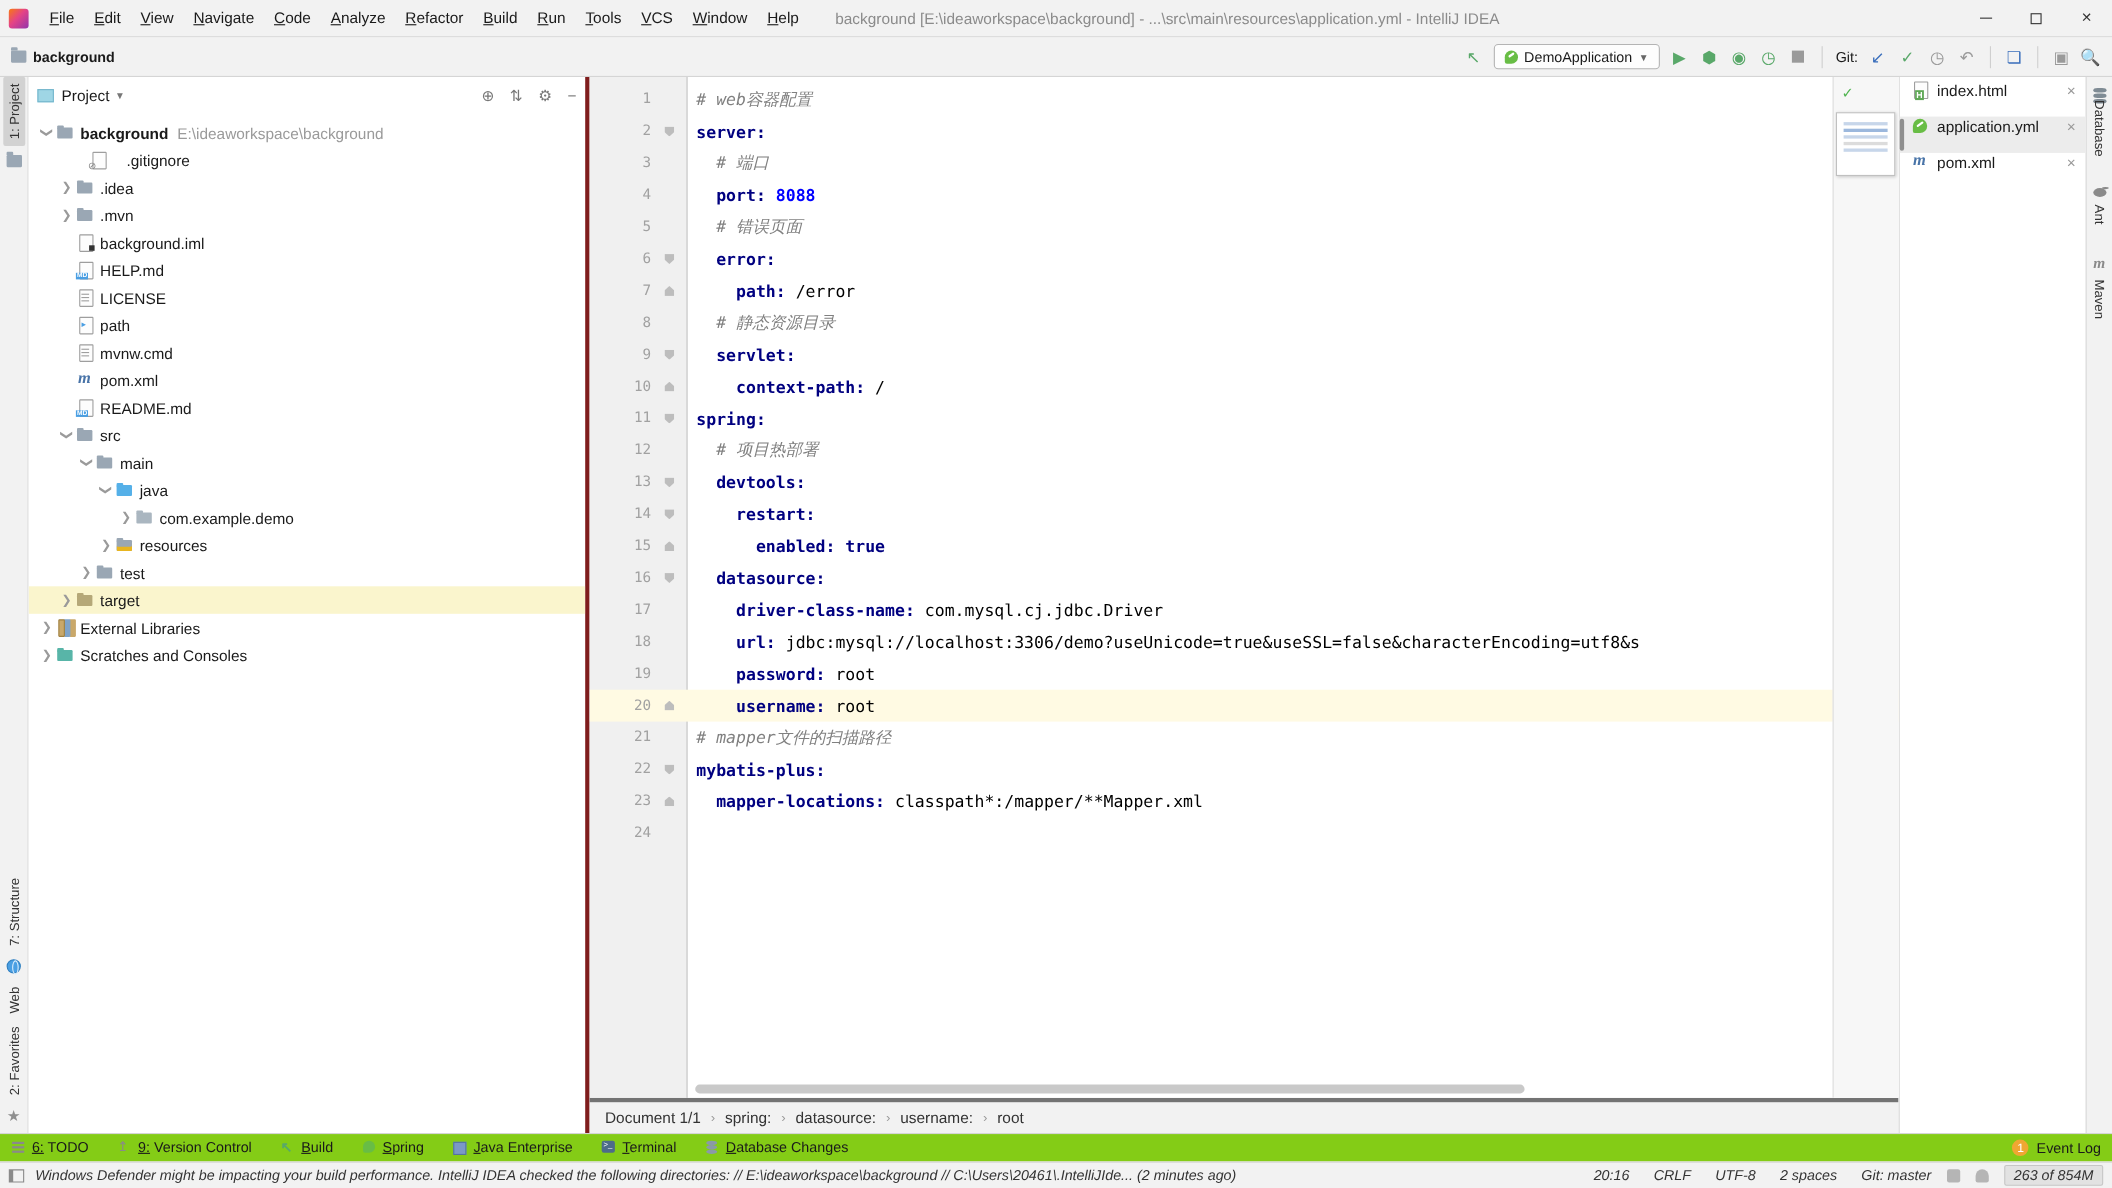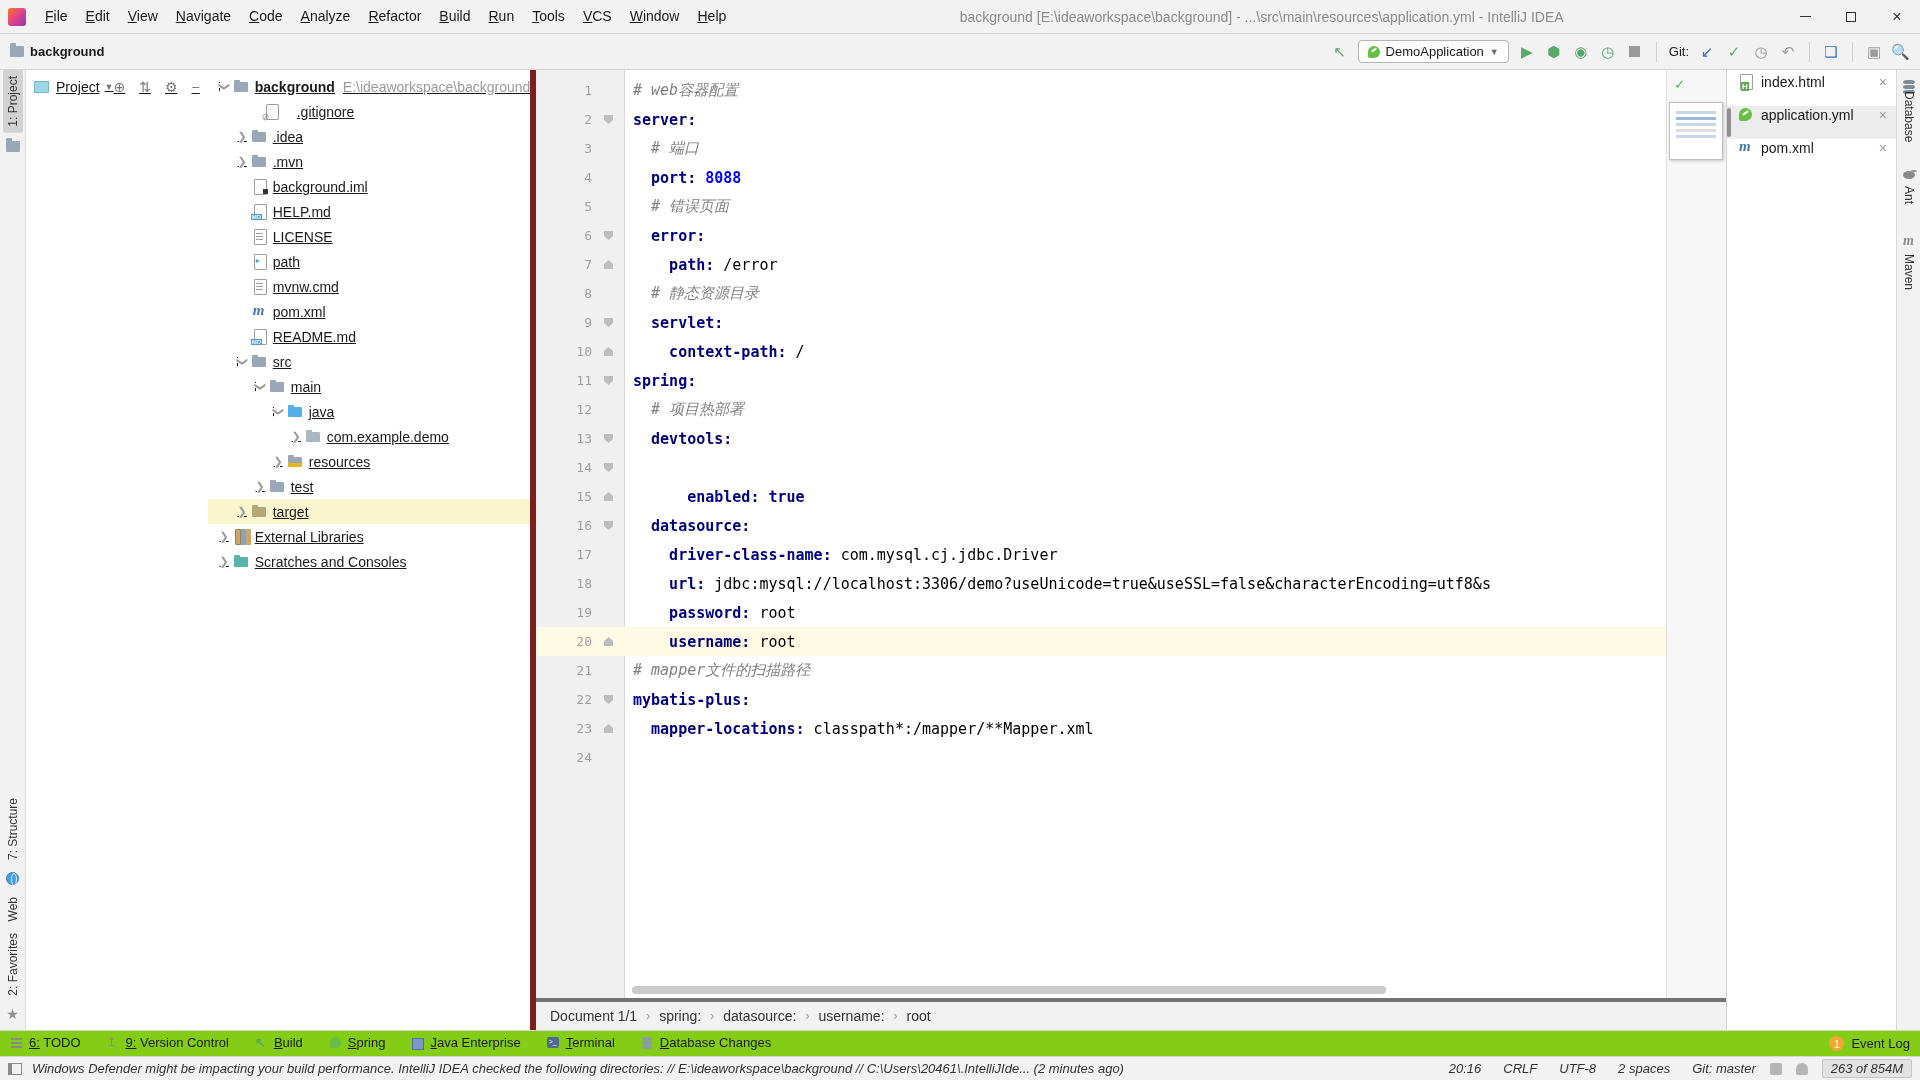--- a/index.html
+++ b/index.html
@@ -6,22 +6,22 @@
   html,body { width:1920px; height:1080px; overflow:hidden; background:#fff;
               font-family:"Liberation Sans", sans-serif; color:#1a1a1a; }
 
   
   #titlebar { height:34px; background:#f2f2f2; border-bottom:1px solid #d5d5d5;
               display:flex; align-items:center; }
   #logo { width:18px; height:18px; margin:0 10px 0 8px; border-radius:3px;
           background:linear-gradient(135deg,#f97a12,#e44387 45%,#9135ac); }
   .menu-item { display:inline-block; padding:0 9px; font-size:14px; line-height:33px; cursor:default; }
   .menu-item::first-letter { text-decoration:underline; }
-  #win-title { margin-left:6px; color:#8b8b8b; font-size:14px; white-space:nowrap;
-               overflow:hidden; flex:1;text-align:center; }
+  #win-title { margin-left:24px; color:#8b8b8b; font-size:14px; white-space:nowrap;
+               overflow:hidden; flex:1; }
   .win-btn { width:46px; height:33px; display:flex; align-items:center; justify-content:center; }
   .wb-min { width:11px; height:1px; background:#333; display:block; }
   .wb-max { width:10px; height:10px; border:1px solid #333; display:block; }
   .wb-close { font-size:16px; color:#333; }
 
   
   #navbar { height:36px; background:#f2f2f2; border-bottom:1px solid #d5d5d5;
             display:flex; align-items:center; padding:0 10px; }
   #nav-left { display:flex; align-items:center; gap:6px; font-size:13px; font-weight:bold; }
   #nav-spacer { flex:1; }
@@ -58,22 +58,22 @@
                   border:1px solid #d8ecfb; border-radius:50%; }
   .star { color:#8f8f8f; font-size:14px; margin:4px 0 8px; }
   .db-ic { width:12px; height:12px; margin:10px 0 2px; background:#7f8b94;
            border-radius:6px/3px; box-shadow:0 5px 0 #7f8b94, 0 10px 0 #7f8b94; height:4px; }
   .ant-ic { width:12px; height:8px; background:#8a8a8a; border-radius:50%; margin:24px 0 2px;
             box-shadow:5px -4px 0 -3px #8a8a8a; }
   .mvn-ic { font-family:"Liberation Serif", serif; font-weight:bold; font-style:italic;
             color:#8a8a8a; font-size:14px; margin:24px 0 0; }
 
   
-  #project-panel { width:510px; background:#fff; border-right:6px solid #7f1d1d;
-                   display:flex; flex-direction:row;text-decoration:underline; }
+  #project-panel { width:510px; background:#fff; border-right:4px solid #7f1d1d;
+                   display:flex; flex-direction:column; }
   #proj-header { height:34px; display:flex; align-items:center; padding:0 8px;
                  font-size:14px; flex:0 0 auto; }
   #proj-header .hdr-ic { width:15px; height:12px; background:#9fd6e5; border:1px solid #74b6cc;
                          margin-right:7px; }
   #proj-title { font-weight:normal; }
   #proj-caret { font-size:9px; color:#777; margin-left:5px; }
   #proj-actions { margin-left:auto; display:flex; gap:14px; color:#777; font-size:14px; }
   #tree { flex:1; overflow:hidden; padding-top:4px; font-size:14px; }
   .tree-row { height:25px; display:flex; align-items:center; white-space:nowrap; }
   .tree-row.hl { background:#faf5cd; }
@@ -469,20 +469,21 @@
             <span class="foldc">
               <span class="fold o"></span>
             </span>
             <span class="ctext"><span class="c-key">  devtools:</span></span>
           </div>
           <div class="code-row">
             <span class="lnum">14</span>
             <span class="foldc">
               <span class="fold o"></span>
             </span>
+            <span class="ctext"><span class="c-key">    restart:</span></span>
           </div>
           <div class="code-row">
             <span class="lnum">15</span>
             <span class="foldc">
               <span class="fold c"></span>
             </span>
             <span class="ctext"><span class="c-key">      enabled:</span><span class="c-pln"> </span><span class="c-kw">true</span></span>
           </div>
           <div class="code-row">
             <span class="lnum">16</span>

